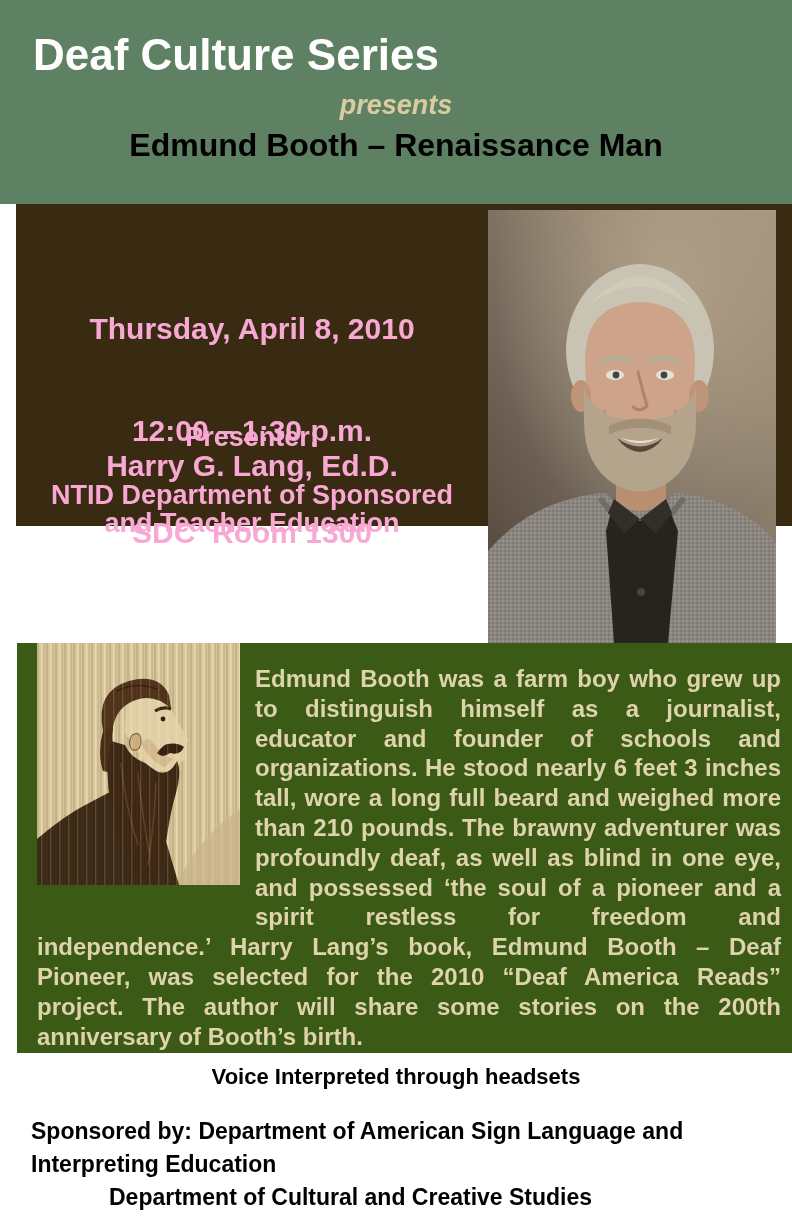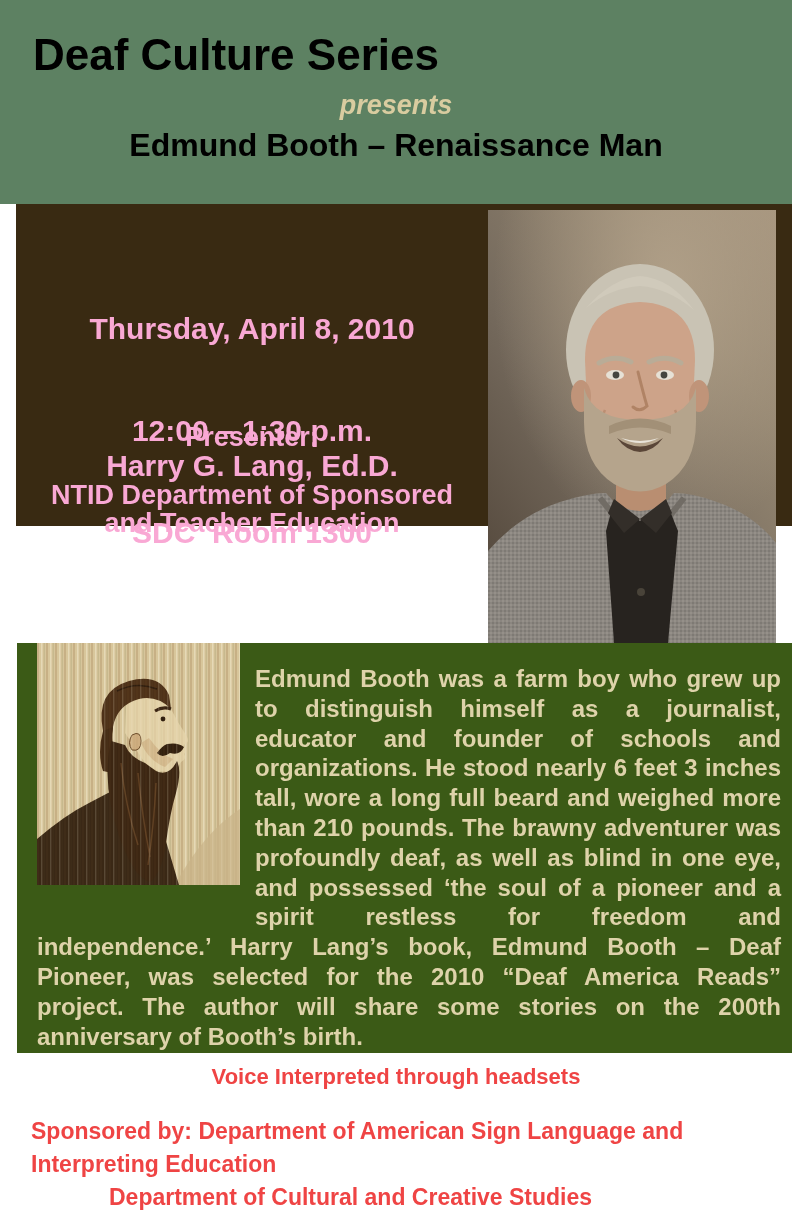--- a/index.html
+++ b/index.html
@@ -2,42 +2,42 @@
 <html><head>
 <meta charset="utf-8">
 <style>
   html,body { margin:0; padding:0; background:#ffffff; }
   .poster {
     position:relative; width:792px; height:1224px; overflow:hidden;
     font-family:"Liberation Sans", sans-serif; font-weight:bold; background:#ffffff;
   }
   
   .sec-header { position:absolute; left:0; top:0; width:792px; height:204px; background:#5d8162; }
-  .series-title { position:absolute; left:33px; top:33px; font-size:44px; line-height:1; color:#000000; letter-spacing:0; }
+  .series-title { position:absolute; left:33px; top:33px; font-size:44px; line-height:1; color:#ffffff; letter-spacing:0; }
   .presents-line { position:absolute; left:0; top:90px; width:792px; text-align:center;
     font-size:27px; font-style:italic; color:#d9cca0; }
   .event-title { position:absolute; left:0; top:127px; width:792px; text-align:center;
     font-size:32px; color:#000000; }
   
   .sec-event { position:absolute; left:16px; top:204px; width:792px; height:322px; background:#392a12; color:#f9a8d4; }
   .event-datetime { position:absolute; left:0; top:40px; width:472px; text-align:center;
     font-size:30px; line-height:34px; white-space:pre-wrap; }
   .event-presenter { position:absolute; left:0; top:219px; width:472px; text-align:center; }
   .presenter-label { font-size:27px; line-height:28px; }
   .presenter-name  { font-size:30px; line-height:30px; }
   .presenter-aff   { font-size:27px; line-height:28px; }
   .photo-frame { position:absolute; left:472px; top:6px; width:288px; height:433px; }
   
   .sec-about { position:absolute; left:0; top:643px; width:792px; height:410px; background:#3b5a16; color:#ded3aa;margin-left:17px; }
   .about-inner { position:absolute; left:20px; top:0; width:744px; }
   .booth-frame { float:left; width:203px; height:242px; margin:0 15px 24px 0; }
   .about-text { margin:0; padding-top:21px; font-size:24px; line-height:29.8px;
     text-align:justify; }
   
-  .sec-footer { position:absolute; left:0; top:1053px; width:792px; height:171px; background:#ffffff; color:#ef4444; }
+  .sec-footer { position:absolute; left:0; top:1053px; width:792px; height:171px; background:#ffffff; color:#000000; }
   .voice-note { position:absolute; left:0; top:11px; width:792px; text-align:center; font-size:22px; }
   .sponsor-block { position:absolute; left:31px; top:62px; font-size:23px; line-height:33px; }
   .sponsor-line-2 { }
   .sponsor-line-3 { margin-left:78px; }
   svg { display:block; }
 </style>
 </head>
 <body>
 
 <div class="poster">

